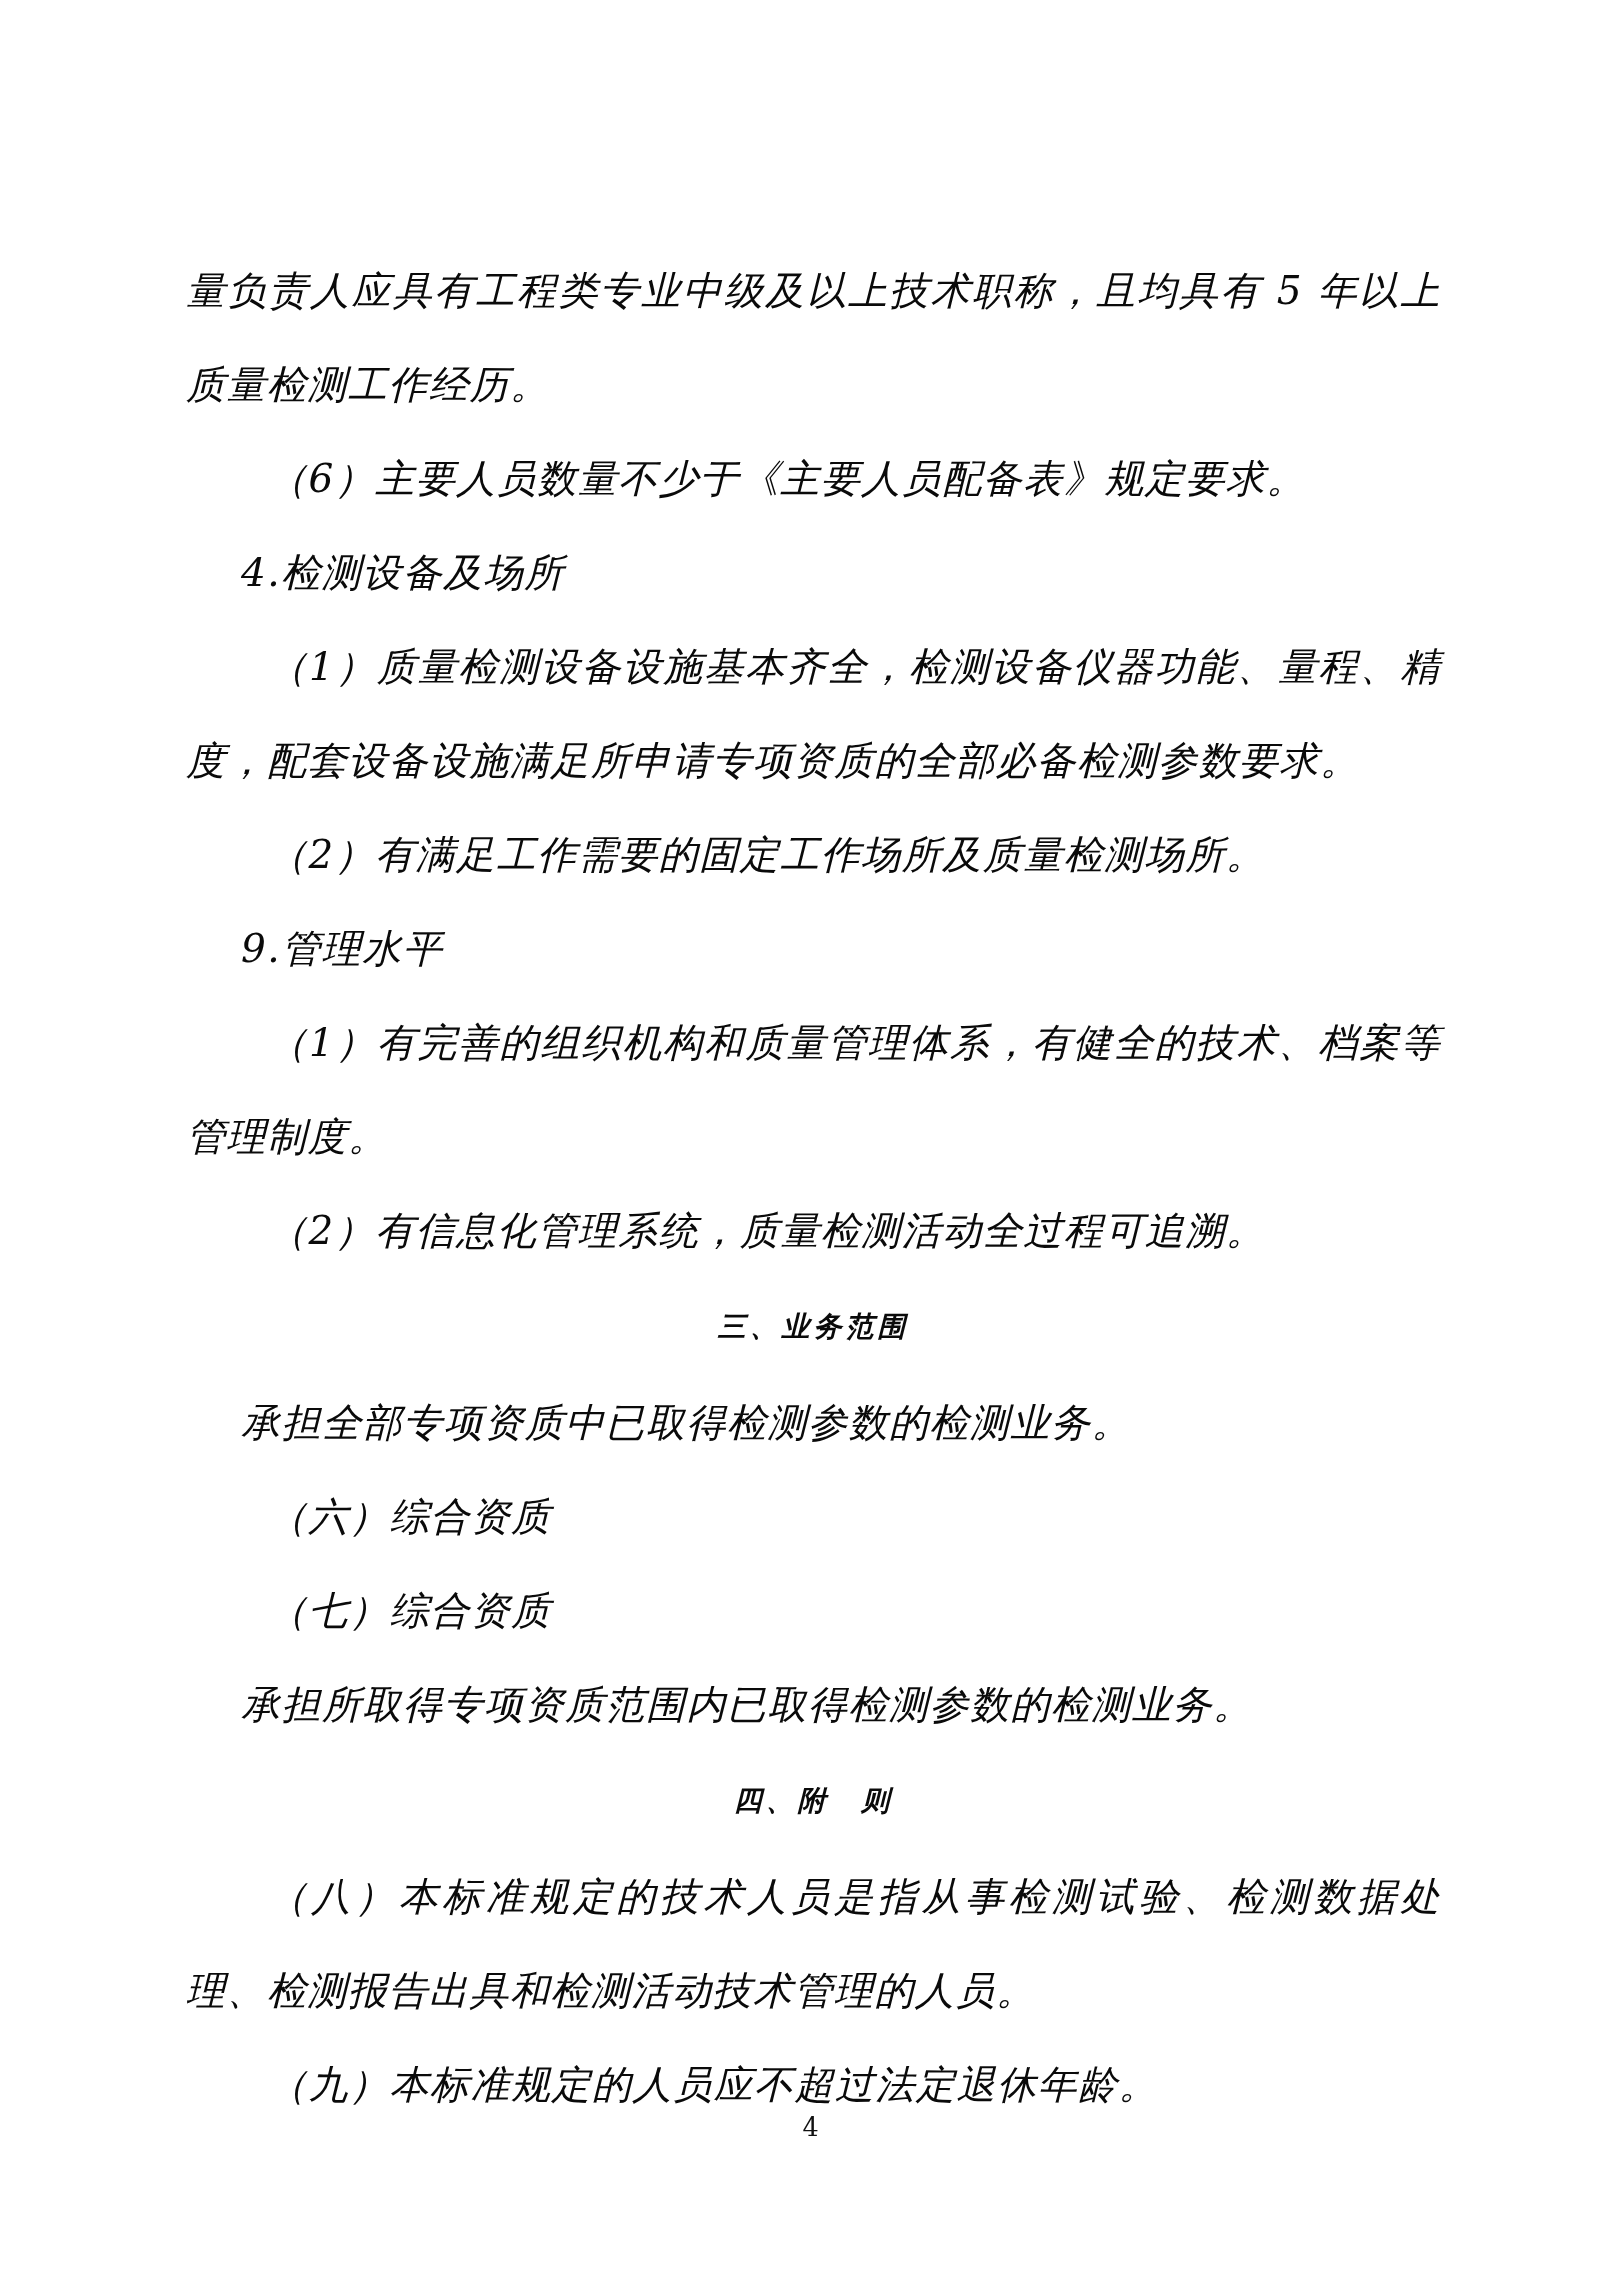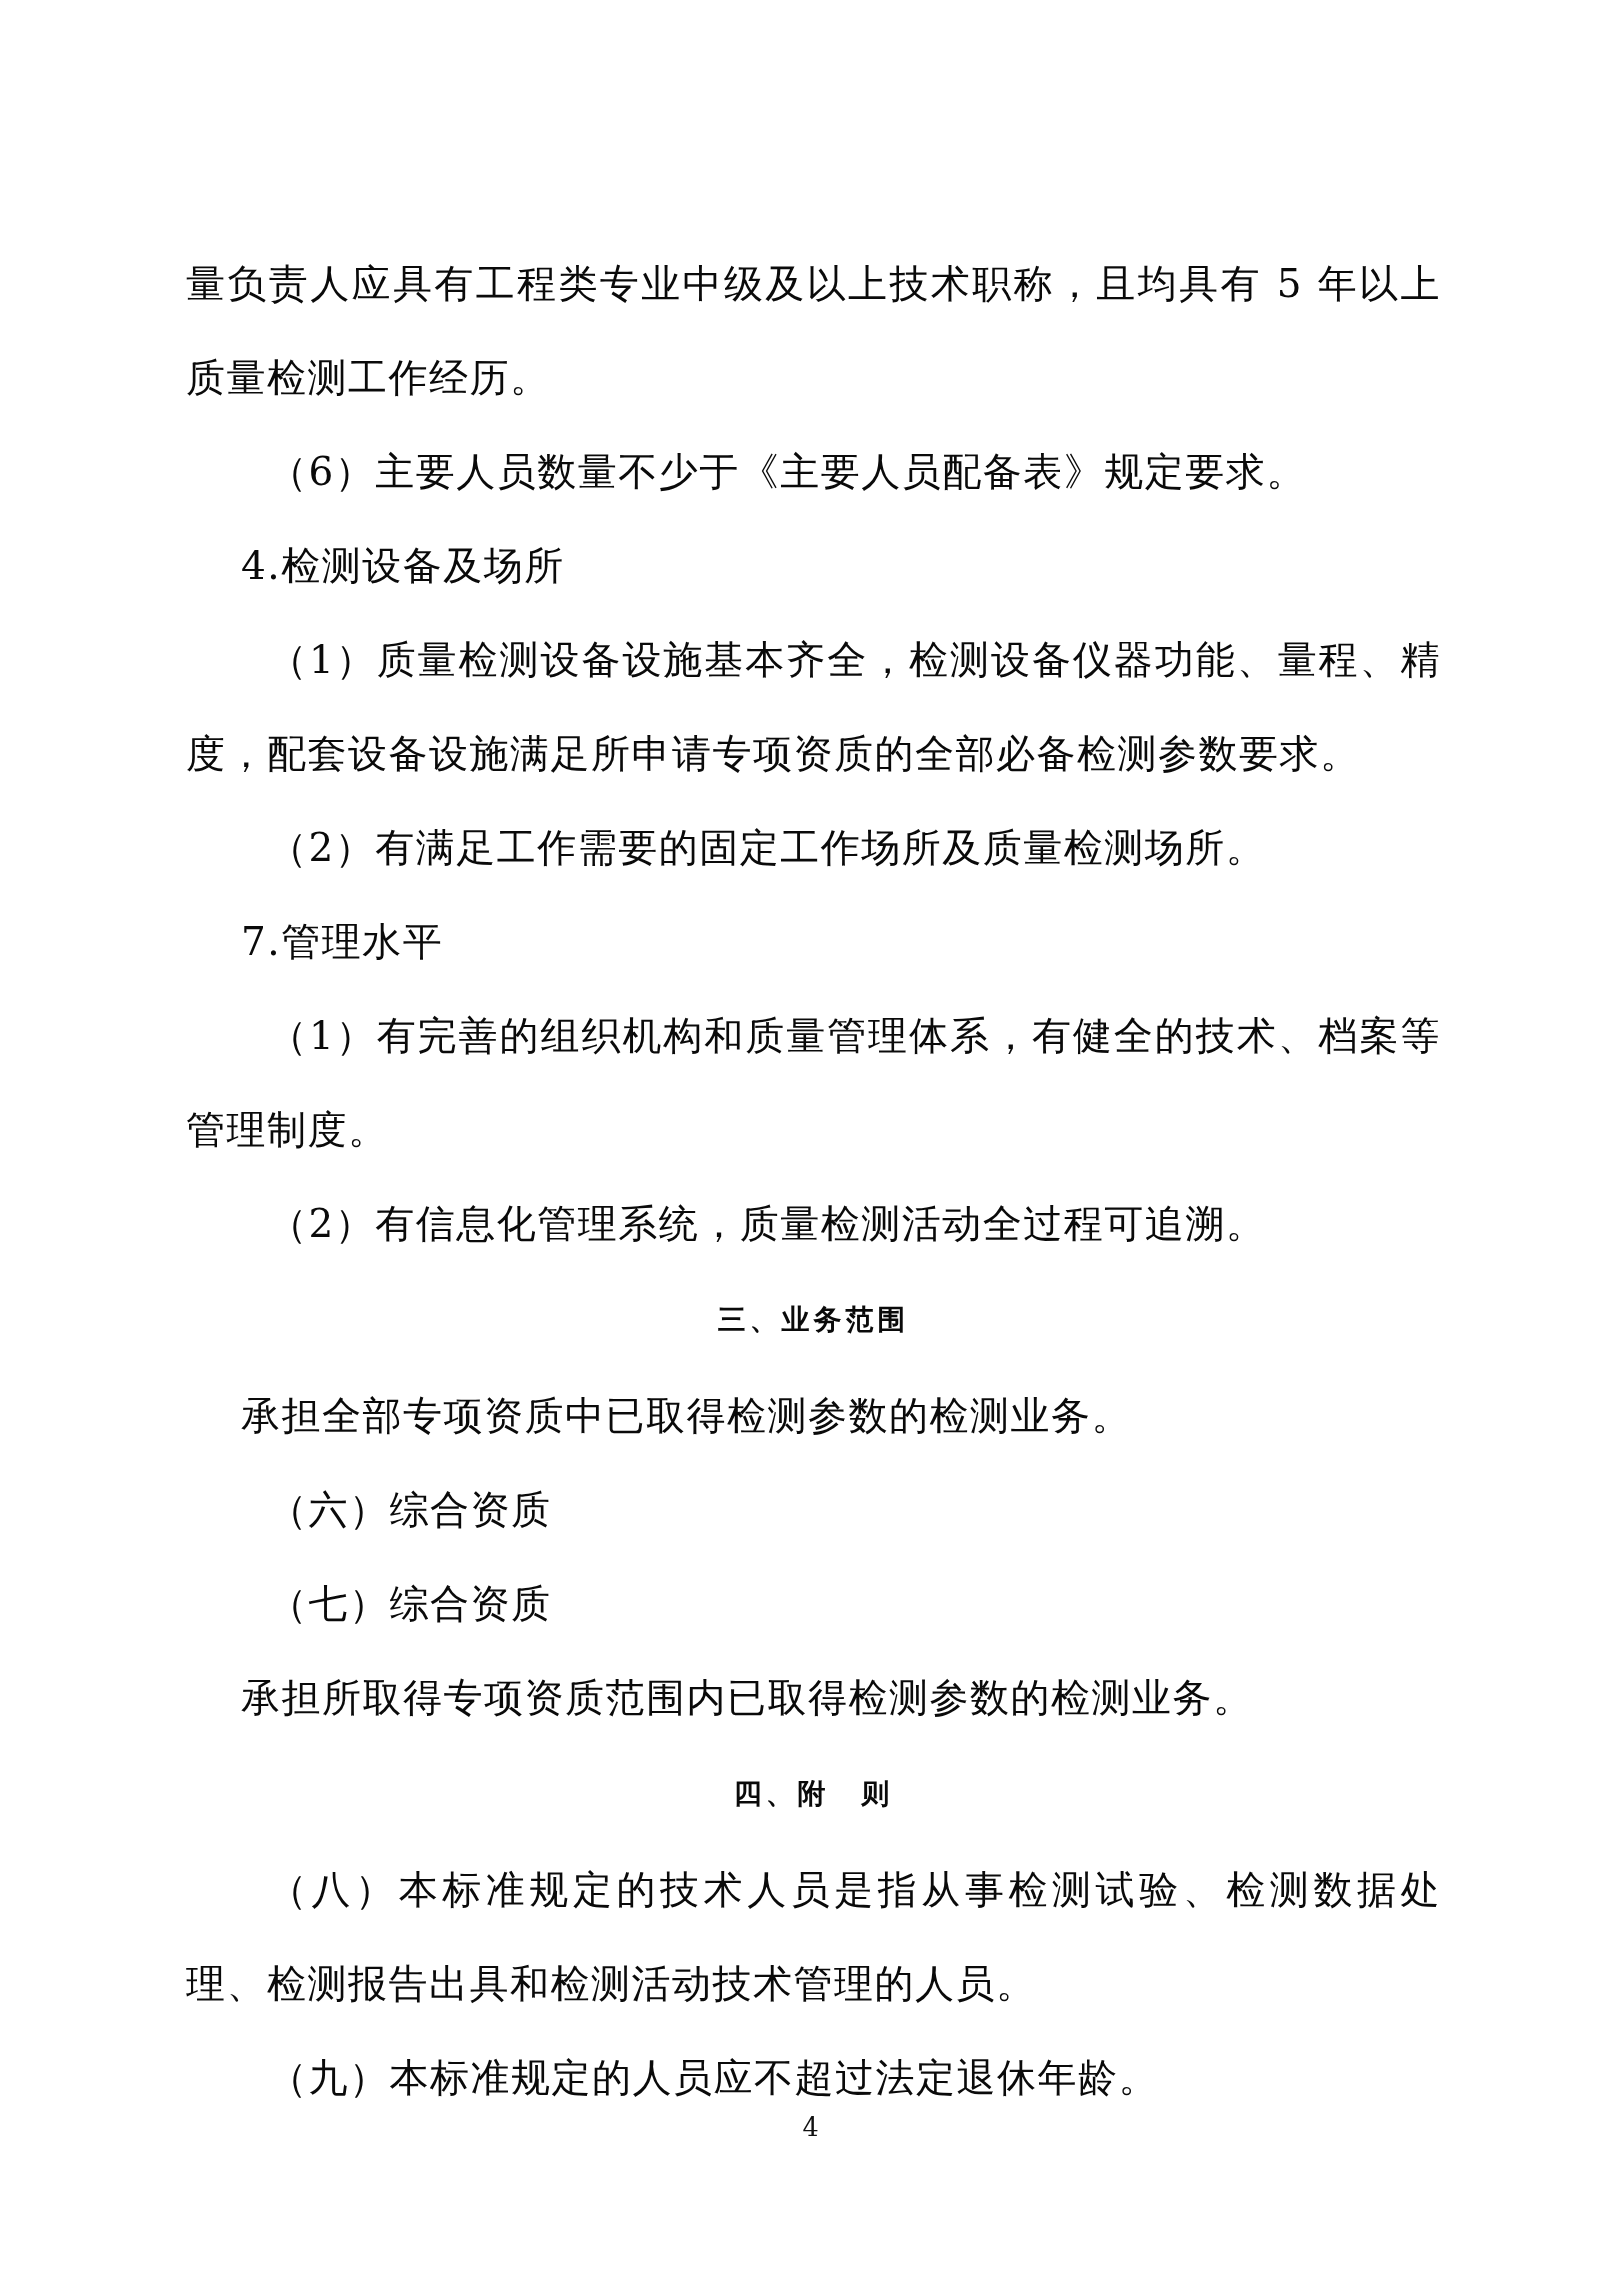--- a/index.html
+++ b/index.html
@@ -14,22 +14,23 @@
     background: #ffffff;
     margin: 0 auto;
     box-sizing: border-box;
     font-family: "DejaVu Serif", serif;
     color: #0a0a0a;
     overflow: hidden;
   }
   .content {
     position: absolute;
     left: 186px;
-    top: 237px;
+    top: 244px;
     width: 1255px;
+    font-style: italic;
   }
   .para {
     font-size: 39px;
     line-height: 94px;
     letter-spacing: 1.5px;
     text-align: justify;
     text-justify: inter-character;
     margin: 0;
     white-space: pre-wrap;
   }
@@ -61,21 +62,21 @@
 </head>
 <body>
 
 <div class="page">
   <div class="content">
       <p class="para">量负责人应具有工程类专业中级及以上技术职称，且均具有 5 年以上质量检测工作经历。</p>
       <p class="para indent2">（6）主要人员数量不少于《主要人员配备表》规定要求。</p>
       <p class="para indent1">4.检测设备及场所</p>
       <p class="para indent2">（1）质量检测设备设施基本齐全，检测设备仪器功能、量程、精度，配套设备设施满足所申请专项资质的全部必备检测参数要求。</p>
       <p class="para indent2">（2）有满足工作需要的固定工作场所及质量检测场所。</p>
-      <p class="para indent1">7.管理水平</p>
+      <p class="para indent1">9.管理水平</p>
       <p class="para indent2">（1）有完善的组织机构和质量管理体系，有健全的技术、档案等管理制度。</p>
       <p class="para indent2">（2）有信息化管理系统，质量检测活动全过程可追溯。</p>
       <p class="heading">三、业务范围</p>
       <p class="para indent1">承担全部专项资质中已取得检测参数的检测业务。</p>
       <p class="para indent2">（六）综合资质</p>
       <p class="para indent2">（七）综合资质</p>
       <p class="para indent1">承担所取得专项资质范围内已取得检测参数的检测业务。</p>
       <p class="heading">四、附　则</p>
       <p class="para indent2">（八）本标准规定的技术人员是指从事检测试验、检测数据处理、检测报告出具和检测活动技术管理的人员。</p>
       <p class="para indent2">（九）本标准规定的人员应不超过法定退休年龄。</p>

